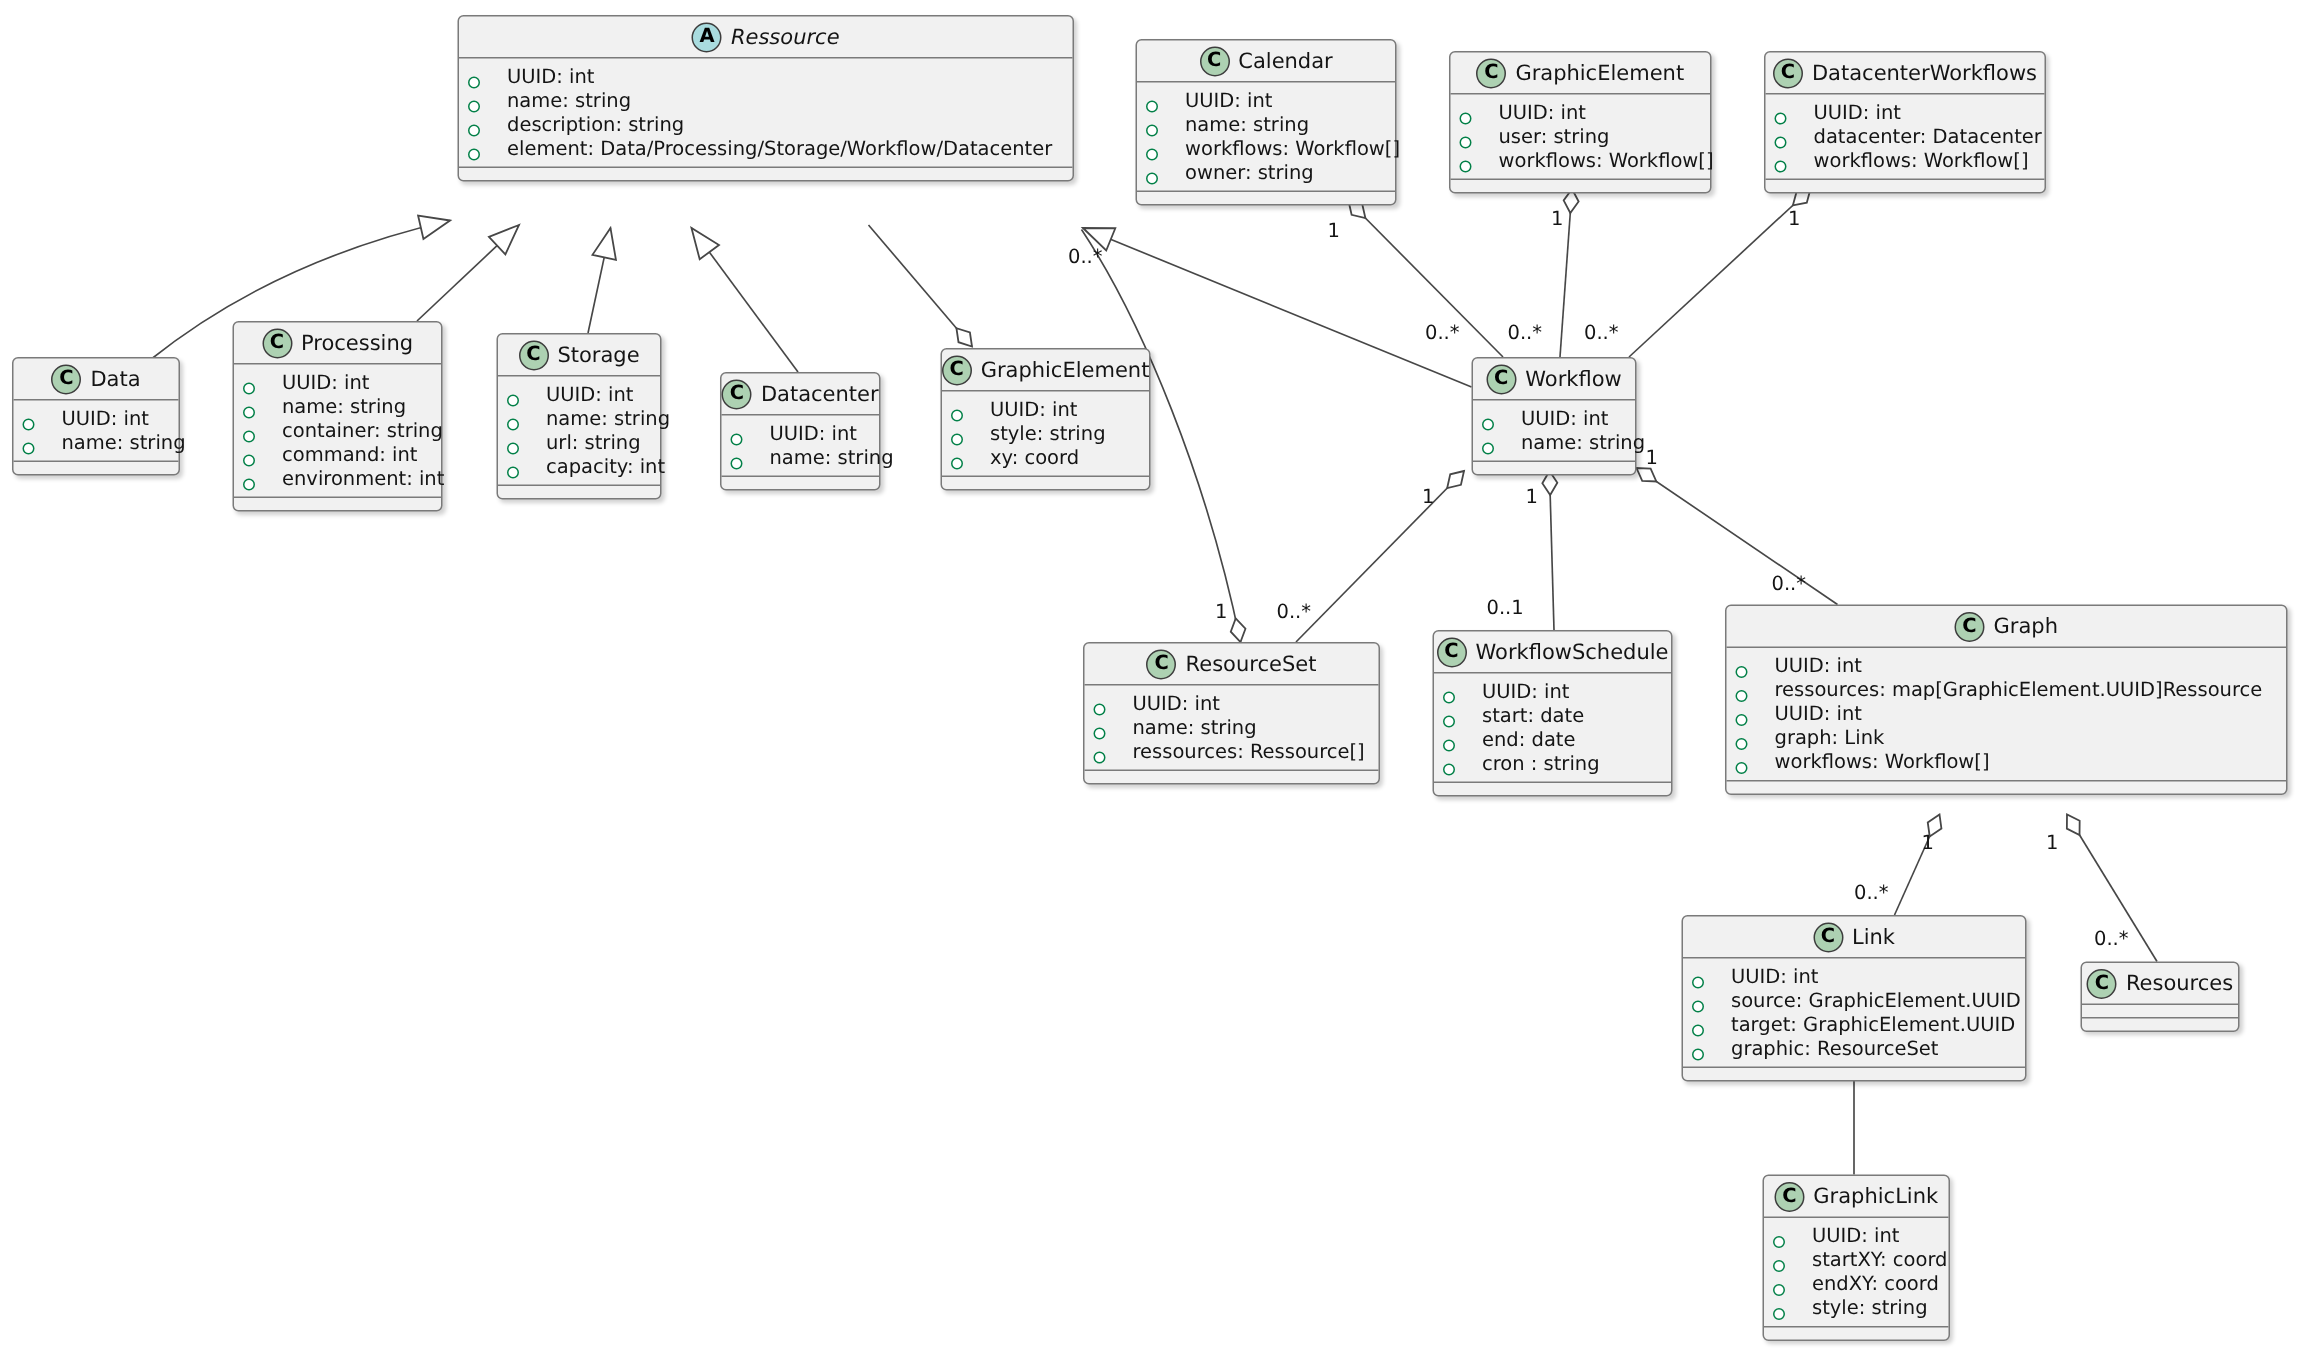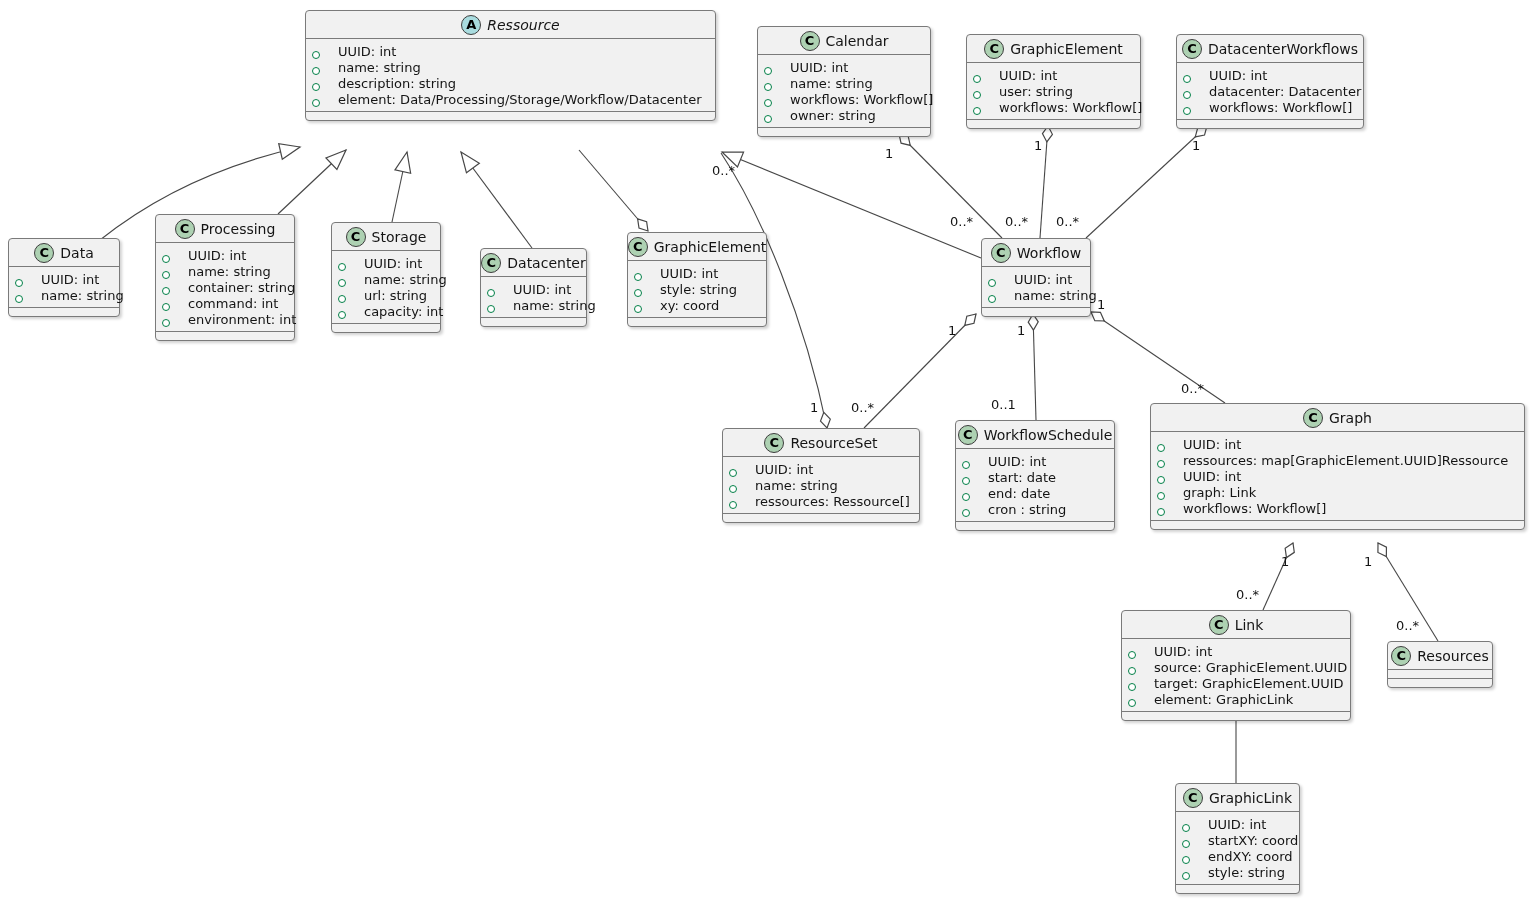--- a/index.html
+++ b/index.html
@@ -380,21 +380,21 @@
         <div class="attr-row">
           <span class="field-dot"></span>
           <span>source: GraphicElement.UUID</span>
         </div>
         <div class="attr-row">
           <span class="field-dot"></span>
           <span>target: GraphicElement.UUID</span>
         </div>
         <div class="attr-row">
           <span class="field-dot"></span>
-          <span>element: GraphicLink</span>
+          <span>graphic: ResourceSet</span>
         </div>
       </div>
       <div class="methods"></div>
     </div>
     <div class="class-box" style="left: 1387px; top: 641px; width: 106px;">
       <div class="class-title">
         <span class="spot spot-c">C</span>
         <span class="class-name">Resources</span>
       </div>
       <div class="attrs empty"></div>

